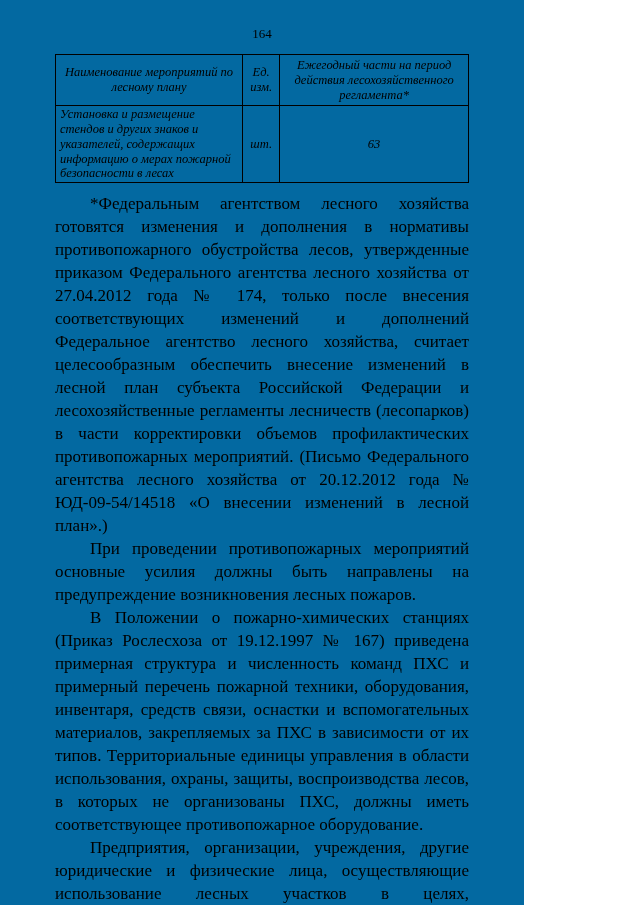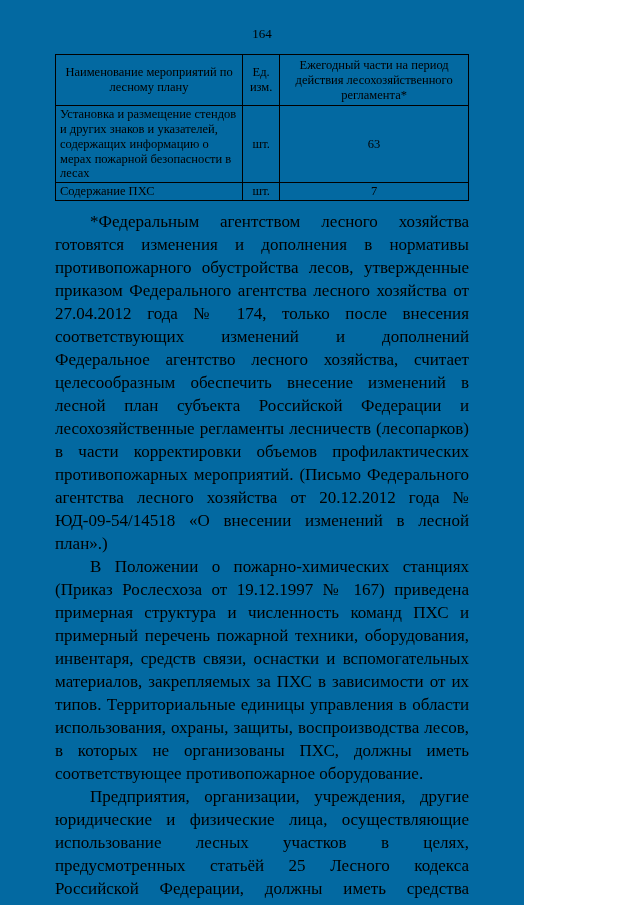--- a/index.html
+++ b/index.html
@@ -20,20 +20,21 @@
   .page-number {
     text-align: center;
     font-size: 13px;
     margin-bottom: 12px;
   }
   table.measures {
     width: 100%;
     border-collapse: collapse;
     font-size: 12.5px;
     line-height: 1.18;
+    font-style: italic;
   }
   table.measures th, table.measures td {
     border: 1px solid #000;
     padding: 1px 4px;
   }
   table.measures th {
     font-weight: normal;
     text-align: center;
     vertical-align: middle;
     padding: 3px 4px;
@@ -73,27 +74,23 @@
         <th>Ед. изм.</th>
         <th>Ежегодный части на период действия лесохозяйственного регламента*</th>
       </tr>
     </thead>
     <tbody>
       <tr>
         <td class="cell-name">Установка и размещение стендов и других знаков и указателей, содержащих информацию о мерах пожарной безопасности в лесах</td>
         <td class="cell-unit">шт.</td>
         <td class="cell-volume">63</td>
       </tr>
-      <tr>
-        <td class="cell-name">Содержание ПХС</td>
-        <td class="cell-unit">шт.</td>
-        <td class="cell-volume">7</td>
-      </tr>
     </tbody>
   </table>
 
   <div class="body-text">
     <p class="para">*Федеральным агентством лесного хозяйства готовятся изменения и дополнения в нормативы противопожарного обустройства лесов, утвержденные приказом Федерального агентства лесного хозяйства от 27.04.2012 года № 174, только после внесения соответствующих изменений и дополнений Федеральное агентство лесного хозяйства, считает целесообразным обеспечить внесение изменений в лесной план субъекта Российской Федерации и лесохозяйственные регламенты лесничеств (лесопарков) в части корректировки объемов профилактических противопожарных мероприятий. (Письмо Федерального агентства лесного хозяйства от 20.12.2012 года № ЮД-09-54/14518 «О внесении изменений в лесной план».)</p>
+    <p class="para">При проведении противопожарных мероприятий основные усилия должны быть направлены на предупреждение возникновения лесных пожаров.</p>
     <p class="para">В Положении о пожарно-химических станциях (Приказ Рослесхоза от 19.12.1997 № 167) приведена примерная структура и численность команд ПХС и примерный перечень пожарной техники, оборудования, инвентаря, средств связи, оснастки и вспомогательных материалов, закрепляемых за ПХС в зависимости от их типов. Территориальные единицы управления в области использования, охраны, защиты, воспроизводства лесов, в которых не организованы ПХС, должны иметь соответствующее противопожарное оборудование.</p>
     <p class="para">Предприятия, организации, учреждения, другие юридические и физические лица, осуществляющие использование лесных участков в целях, предусмотренных статьёй 25 Лесного кодекса Российской Федерации, должны иметь средства пожаротушения лесных пожаров в соответствии с приказом Министерства природных ресурсов и экологии РФ от 28 марта 2014 г. № 161 «Об утверждении видов средств предупреждения и тушения лесных пожаров, нормативов обеспеченности данными средствами лиц, использующих леса, норм наличия средств предупреждения и тушения лесных пожаров при использовании лесов» (с изменениями и дополнениями в ред. Приказа Минприроды России от 15.07.2015 № 321).</p>
   </div>
 
 </div>
 
 </body></html>

